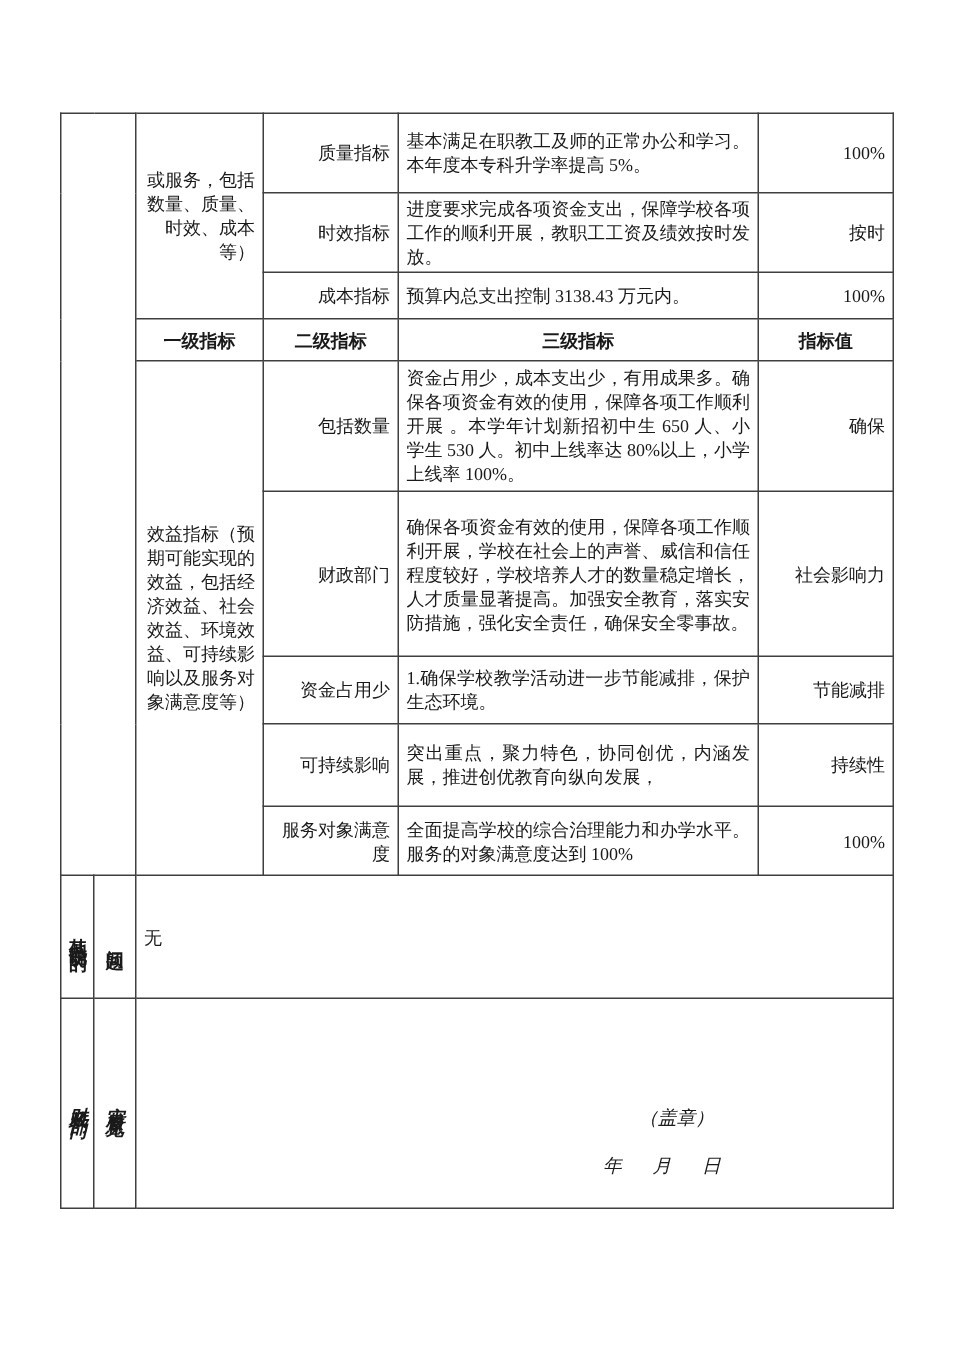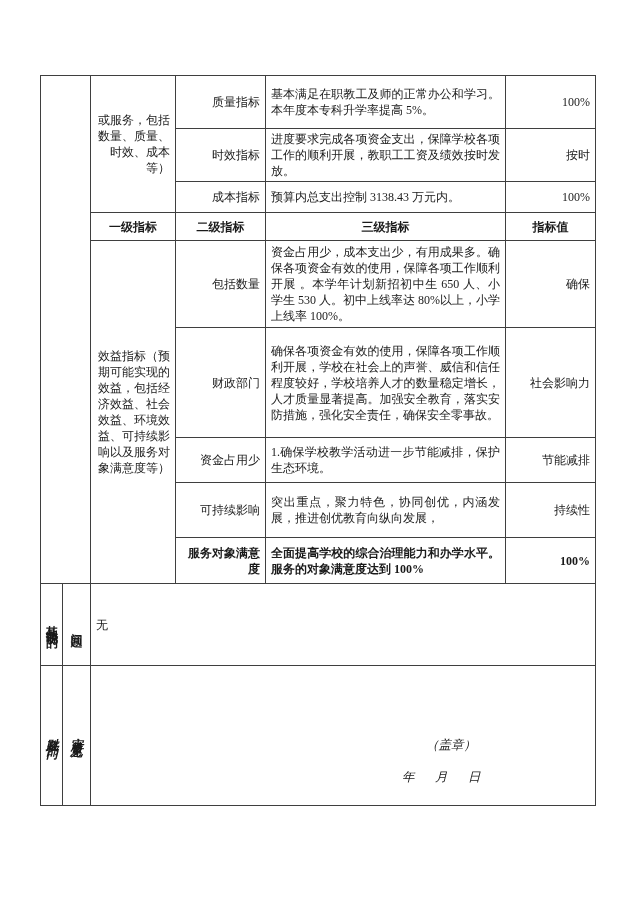--- a/index.html
+++ b/index.html
@@ -79,21 +79,21 @@
   }
   
   tr.r-quality   { height: 53px; }
   tr.r-time      { height: 48px; }
   tr.r-cost      { height: 31px; }
   tr.r-header    { height: 28px; }
   tr.r-econ      { height: 87px; }
   tr.r-social    { height: 110px; }
   tr.r-env       { height: 45px; }
   tr.r-sustain   { height: 55px; margin-top: 48px; }
-  tr.r-satisf    { height: 46px; font-weight: bold; }
+  tr.r-satisf    { height: 46px; }
   tr.r-other     { height: 82px; }
   tr.r-finance   { height: 140px; font-style: italic; }
 </style>
 </head>
 <body>
 
 <div class="page">
   <table class="main">
     <colgroup>
       <col style="width:22px">

